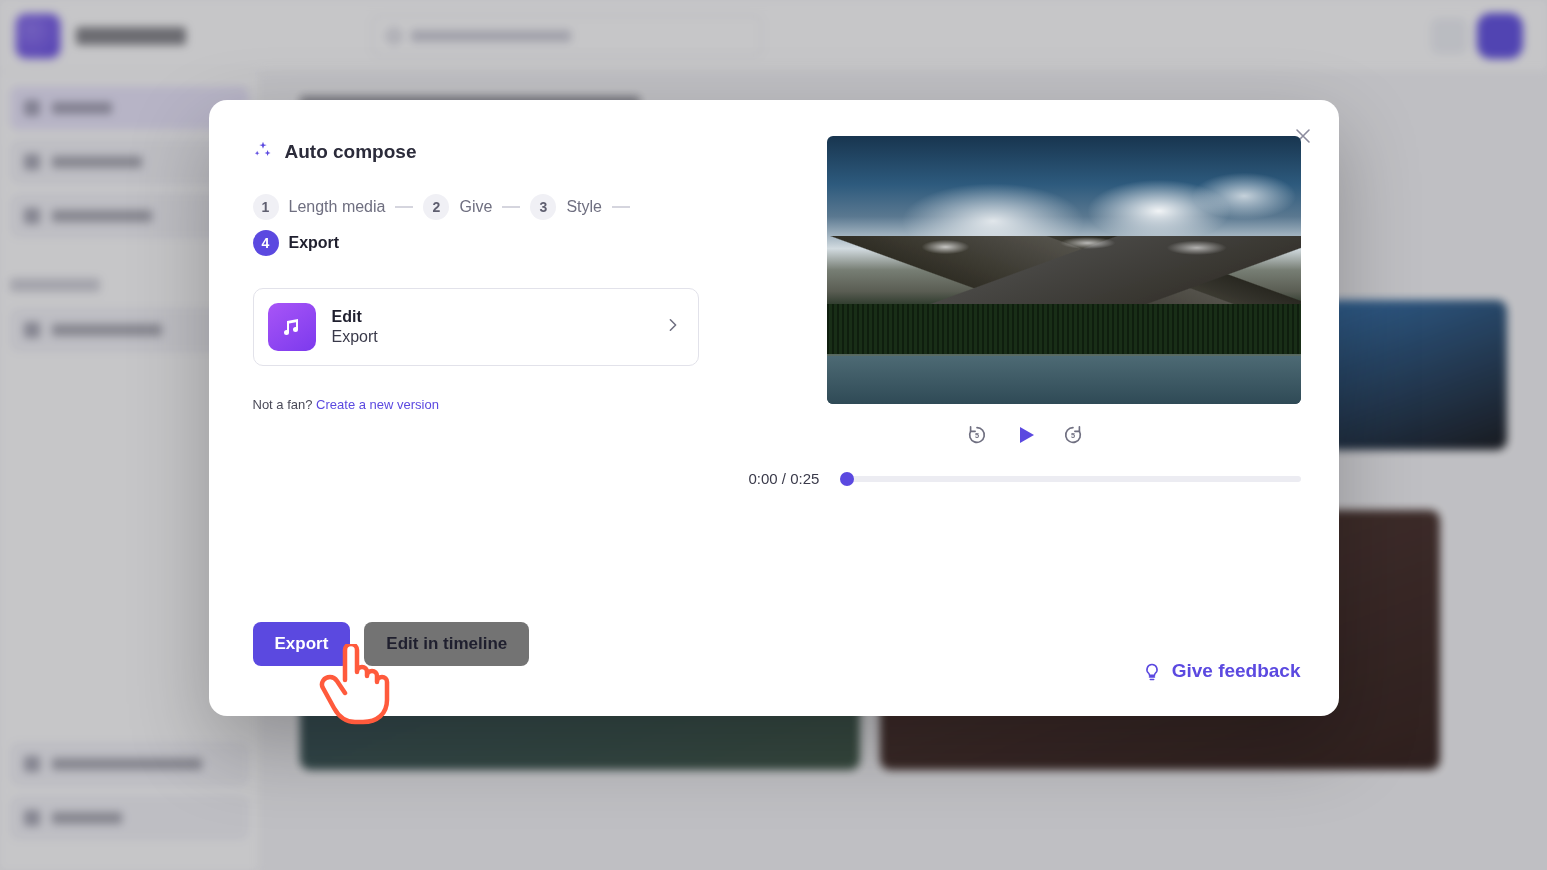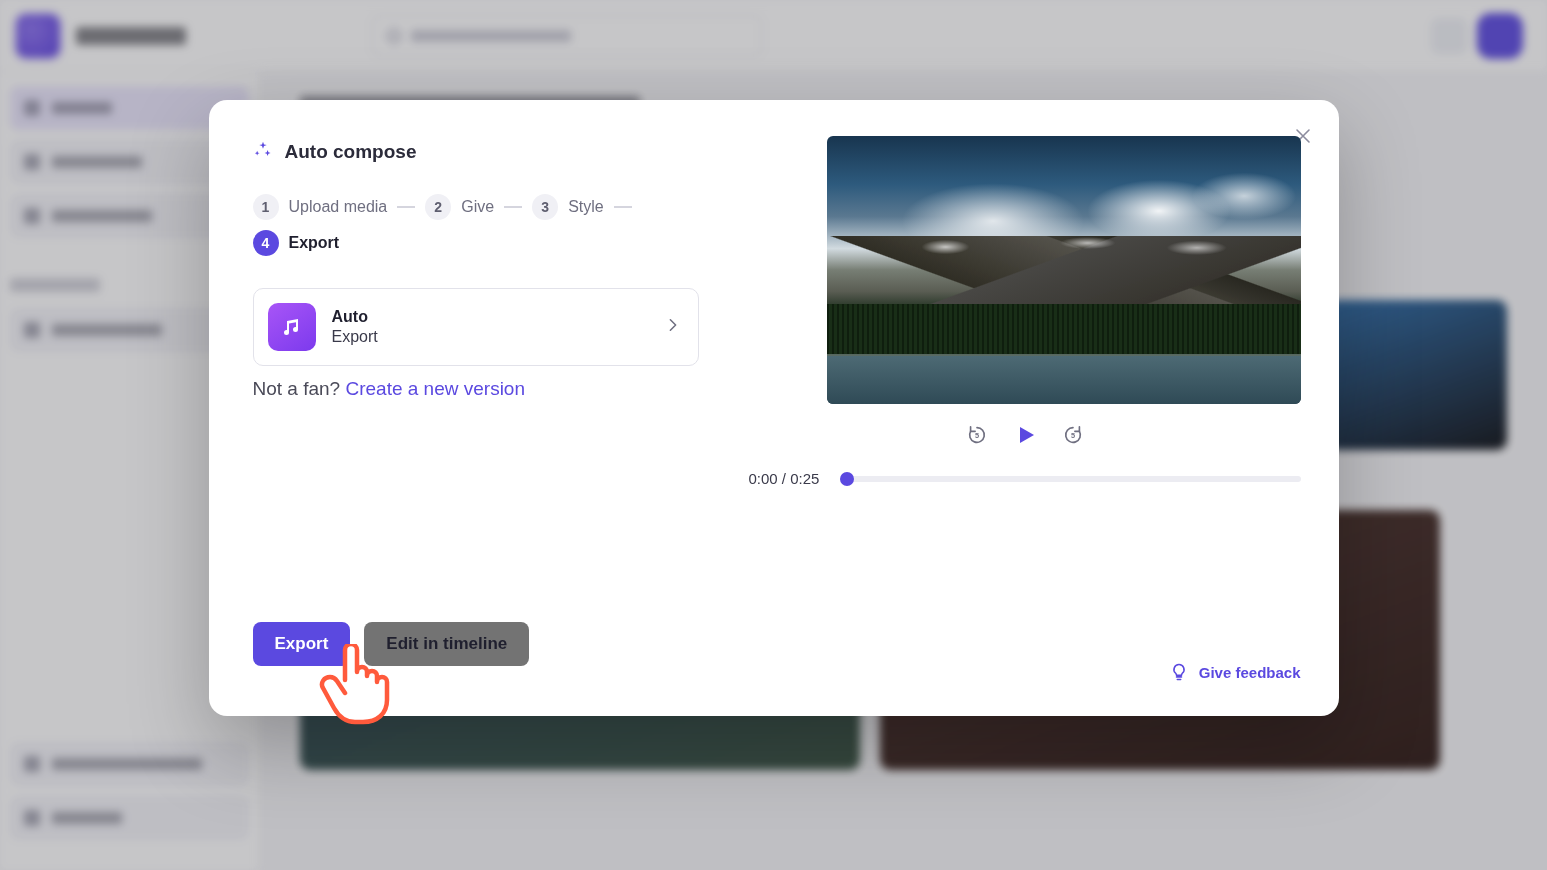--- a/index.html
+++ b/index.html
@@ -123,21 +123,21 @@
   }
   .music-icon {
     width: 48px; height:48px; border-radius:10px;
     background: linear-gradient(145deg,#a855f7,#7c3aed);
     display:flex;align-items:center;justify-content:center;color:#fff;
   }
   .music-meta .lbl { font-size:16px;font-weight:600;color:#1f1f2e; }
   .music-meta .val { font-size:16px;color:#3a3a4a; margin-top:2px;}
   .chev { margin-left:auto; color:#6f6f80; }
 
-  .nota-fan { margin-top: 12px; font-size: 19px; color:#4a4a58; }
+  .nota-fan { margin-top: 31px; font-size: 13px; color:#4a4a58; }
   .nota-fan a { color:#5b49e0; text-decoration:none; font-weight:500; cursor:pointer;}
 
   .modal-actions {
     margin-top:auto; display:flex; gap: 14px; align-items:center;
     position:relative;
   }
   .btn {
     height:44px; padding: 0 22px; border-radius:8px; border:none;
     font-size:17px; font-weight:600; cursor:pointer;
     display:inline-flex;align-items:center;
@@ -193,21 +193,21 @@
 
   .player-controls { margin-top: 18px; display:flex; gap: 22px; justify-content:center; align-items:center; }
   .pc-btn { width:26px;height:26px; color:#6f6f80; cursor:pointer; display:flex;align-items:center;justify-content:center;}
   .pc-play { color:#5b49e0; }
 
   .progress-row { margin-top: 22px; display:flex; align-items:center; gap: 21px; }
   .time { font-size:15px; color:#3a3a4a; }
   .progress { flex:1; height:6px; background:#ececf2; border-radius:3px; position:relative; }
   .progress .thumb { position:absolute; left:0; top:50%; transform:translate(0,-50%); width:14px;height:14px;border-radius:50%;background:#5b49e0; }
 
-  .feedback { margin-top:auto; align-self:flex-end; display:flex; gap:10px; align-items:center; color:#5b49e0; font-weight:600; font-size:15px; cursor:pointer;}
+  .feedback { margin-top:auto; align-self:flex-end; display:flex; gap:10px; align-items:flex-end; color:#5b49e0; font-weight:600; font-size:19px; cursor:pointer;}
 </style>
 </head>
 <body>
 
 <div class="bg-app">
   <div class="bg-topbar">
     <div class="bg-logo"></div>
     <div class="bg-appname"></div>
     <div class="bg-search">
       <div class="circ"></div>
@@ -288,21 +288,21 @@
           <svg width="20" height="20" viewBox="0 0 24 24" fill="currentColor">
               <path d="M12 2l1.2 3.3L16.5 6 13.2 7.2 12 10.5 10.8 7.2 7.5 6l3.3-0.7L12 2zM5 13l.8 2 2 .8-2 .8L5 18.5 4.2 16.6 2.2 15.8 4.2 15 5 13zM17.5 12l1 2.6 2.6 1-2.6 1L17.5 19.2l-1-2.6-2.6-1 2.6-1 1-2.6z"></path>
             </svg>
         </span>
         <span class="modal-title-text">Auto compose</span>
       </div>
 
       <div class="stepper">
         <div class="step">
           <span class="step-num">1</span>
-          <span class="step-label">Upload media</span>
+          <span class="step-label">Length media</span>
         </div>
         <div class="step-sep"></div>
         <div class="step">
           <span class="step-num">2</span>
           <span class="step-label">Give</span>
         </div>
         <div class="step-sep"></div>
         <div class="step">
           <span class="step-num">3</span>
           <span class="step-label">Style</span>
@@ -314,21 +314,21 @@
         </div>
       </div>
 
       <div class="music-card">
         <div class="music-icon">
           <svg width="24" height="24" viewBox="0 0 24 24" fill="currentColor">
               <path d="M9 17.5A2.5 2.5 0 1 1 6.5 15H7V6l11-2v10.5A2.5 2.5 0 1 1 15.5 12H16V7.3L9 8.6v8.9z"></path>
             </svg>
         </div>
         <div class="music-meta">
-          <div class="lbl">Auto</div>
+          <div class="lbl">Edit</div>
           <div class="val">Export</div>
         </div>
         <div class="chev">
           <svg width="14" height="14" viewBox="0 0 16 16">
               <path d="M5 2l6 6-6 6" fill="none" stroke="currentColor" stroke-width="1.8" stroke-linecap="round" stroke-linejoin="round"></path>
             </svg>
         </div>
       </div>
 
       <div class="nota-fan">

